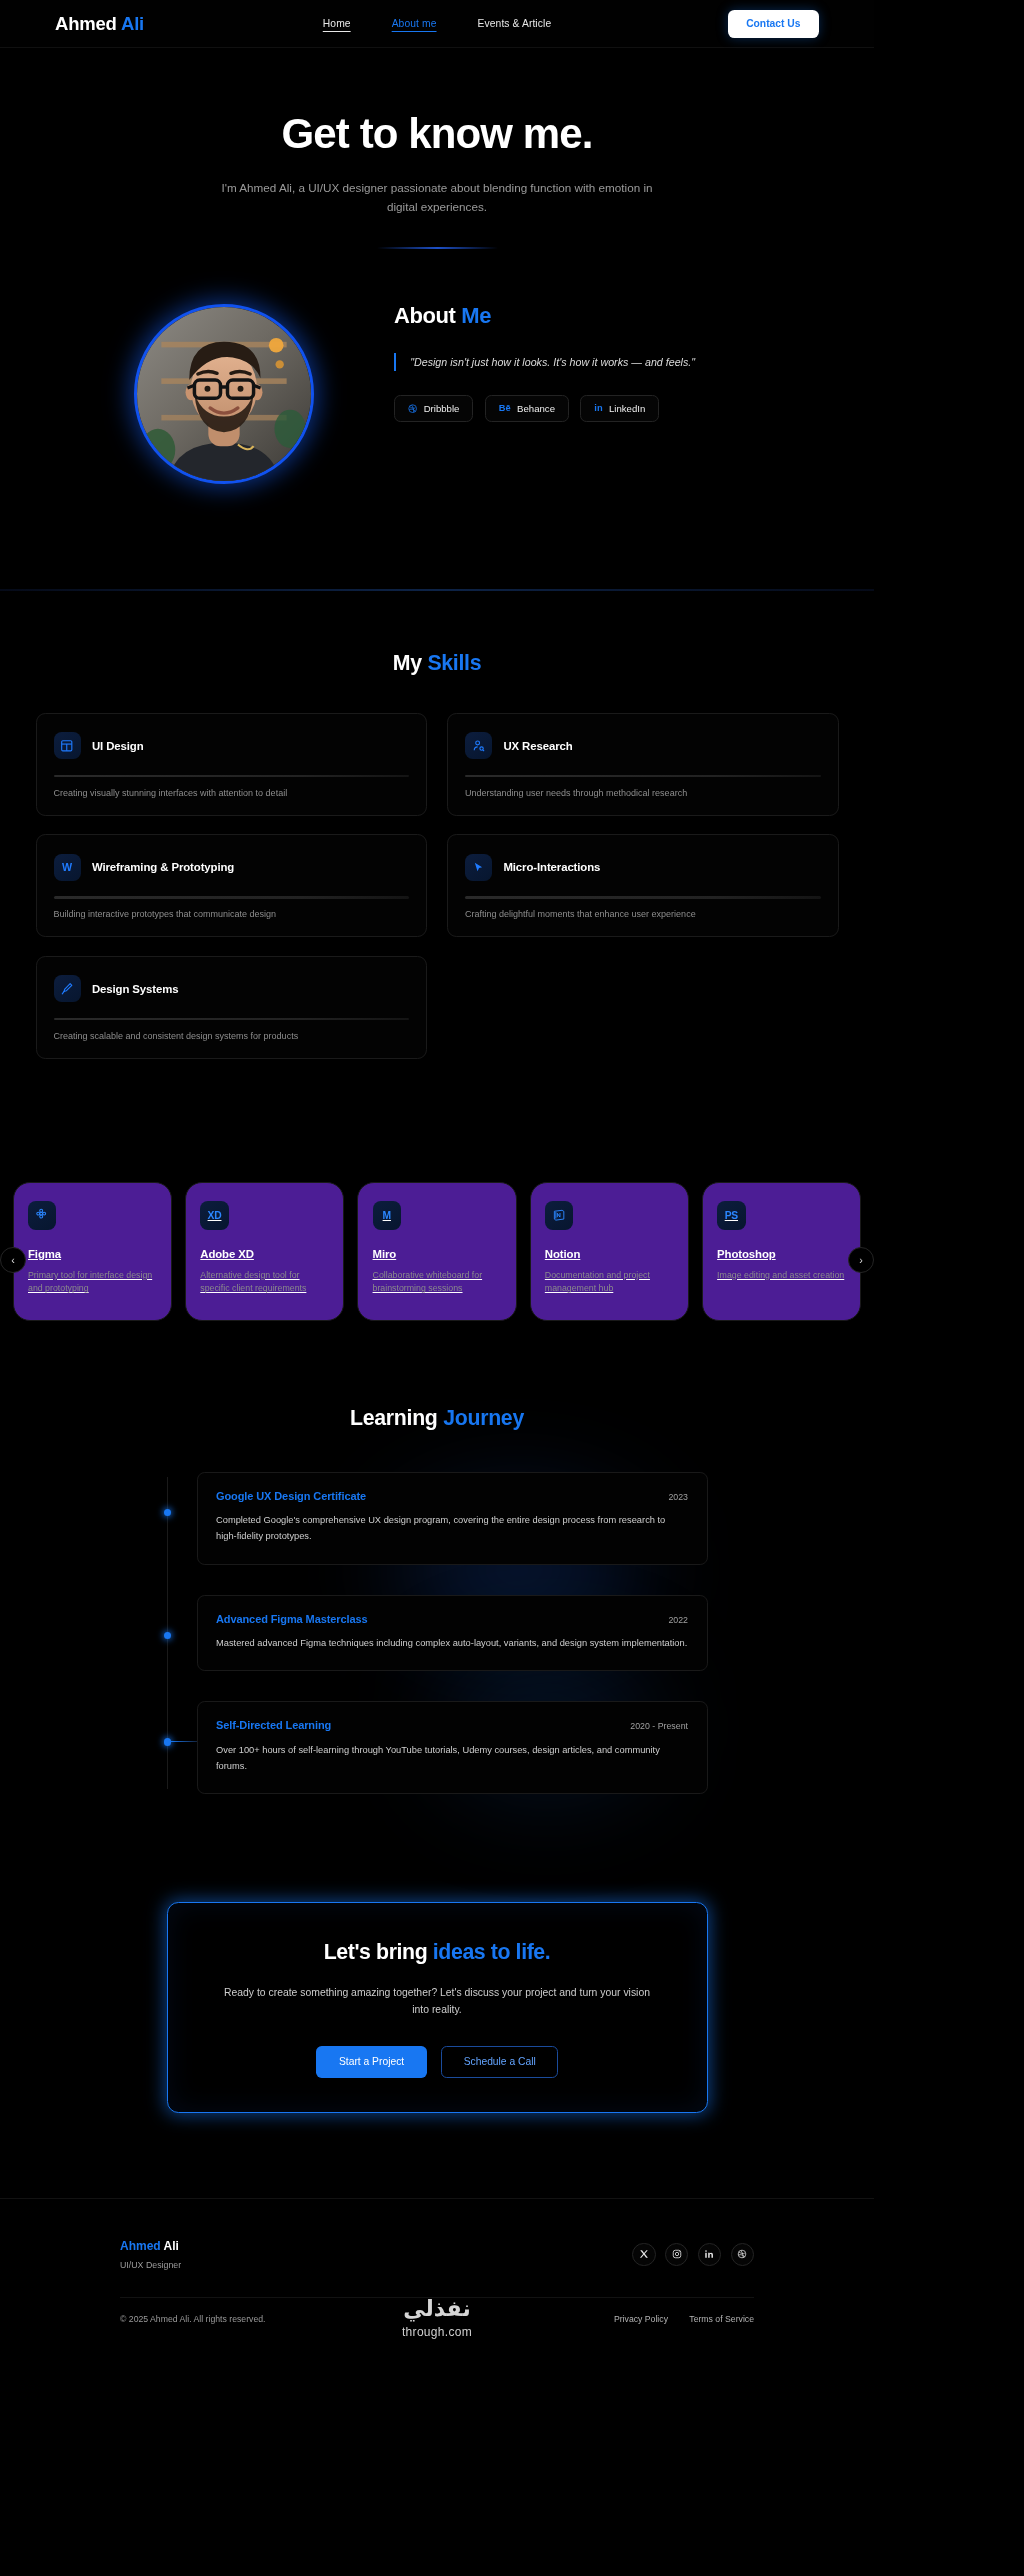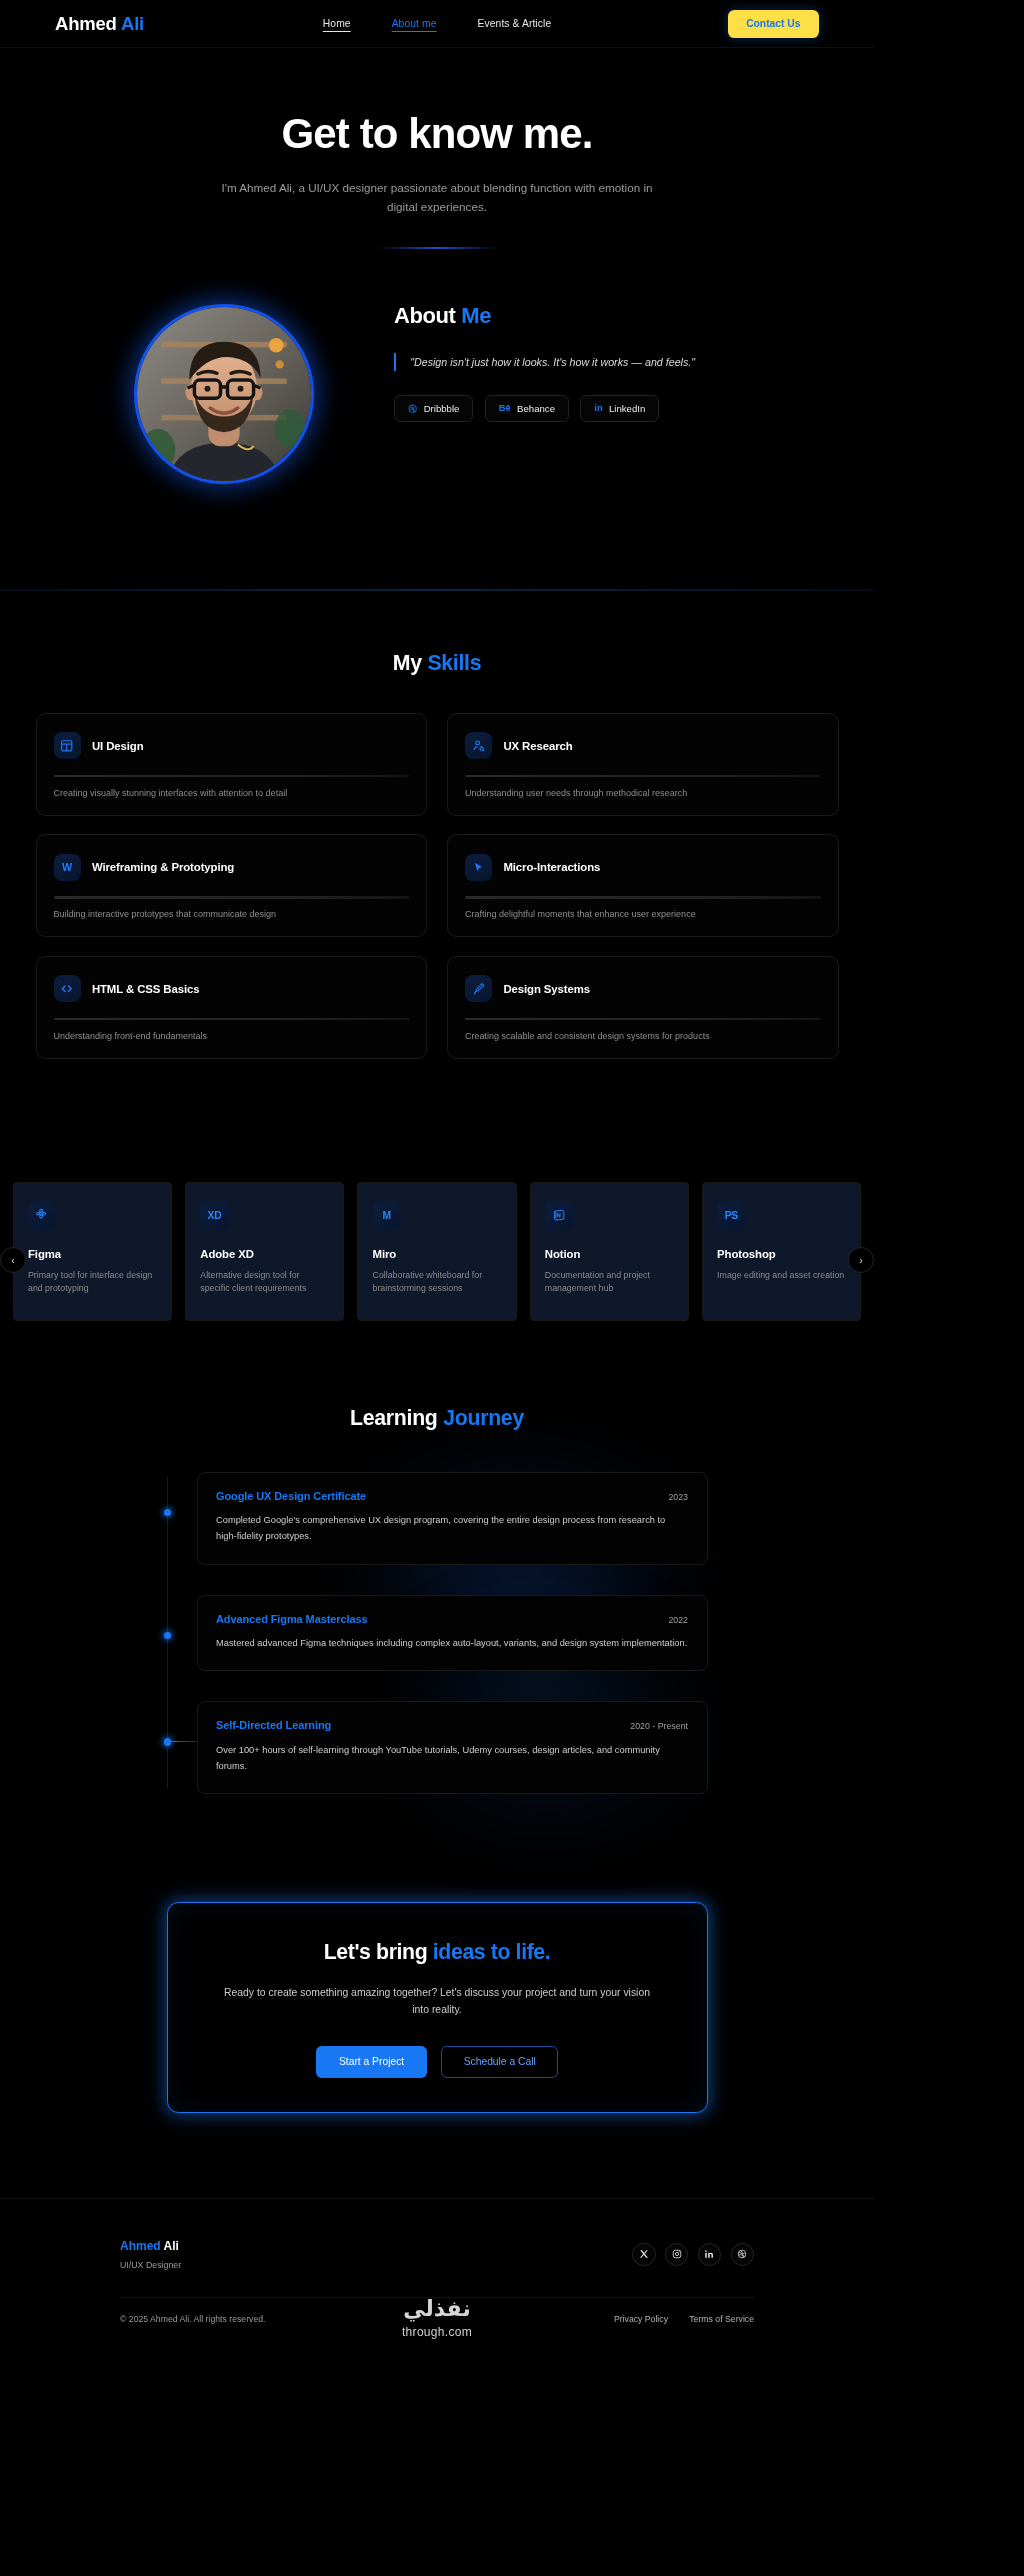--- a/index.html
+++ b/index.html
@@ -46,21 +46,21 @@
     color: #e8e8e8;
     text-decoration: none;
     letter-spacing: 0.1px;
   }
   .nav-links a.underline { text-decoration: underline; text-underline-offset: 3.6px; }
   .nav-links a.active { color: #1877F2; text-decoration: underline; text-underline-offset: 3.6px; }
   .nav-cta {
     margin-left: auto;
     position: relative;
     z-index: 2;
-    background: #fde047;
+    background: #ffffff;
     color: #1877F2;
     font-size: 10.3px;
     font-weight: 700;
     border: none;
     border-radius: 6.4px;
     padding: 8.5px 18.5px;
     cursor: pointer;
     box-shadow: 0 0 11.4px rgba(24,119,242,0.35);
     font-family: inherit;
   }
@@ -216,24 +216,25 @@
     margin: 39px auto 0;
     width: 854px;
     position: relative;
     display: flex;
     gap: 13px;
     padding: 0 2.8px;
   }
   .tool-card {
     flex: 1 1 0;
     border: 0.7px solid #191919;
-    border-radius: 4px;
-    background: #0f172a;
+    border-radius: 17px;
+    background: #4c1d95;
     padding: 18.5px 14.2px 17px;
     min-height: 139px;
+    text-decoration: underline;
   }
   .tool-icon {
     width: 28.5px; height: 28.5px;
     border-radius: 7.8px;
     background: linear-gradient(145deg, #0c1d3d 0%, #07162f 100%);
     display: flex; align-items: center; justify-content: center;
     color: #1f7bff;
     margin-bottom: 18.5px;
   }
   .tool-icon .letter { font-size: 10.3px; font-weight: 700; color: #2b86ff; letter-spacing: -0.2px; }
@@ -556,33 +557,20 @@
             <svg viewBox="0 0 24 24" fill="currentColor">
                 <path d="M5 3l13 8-5.5 1.3L9.8 18z"></path>
               </svg>
           </div>
           <div class="skill-name">Micro-Interactions</div>
         </div>
         <div class="skill-bar"></div>
         <div class="skill-desc">Crafting delightful moments that enhance user experience</div>
       </div>
 
-      <div class="skill-card">
-        <div class="skill-head">
-          <div class="skill-icon">
-            <svg viewBox="0 0 24 24" fill="none" stroke="currentColor" stroke-width="2.2" stroke-linecap="round" stroke-linejoin="round">
-              <polyline points="9,7 4,12 9,17"></polyline>
-                <polyline points="15,7 20,12 15,17"></polyline>
-            </svg>
-          </div>
-          <div class="skill-name">HTML &amp; CSS Basics</div>
-        </div>
-        <div class="skill-bar"></div>
-        <div class="skill-desc">Understanding front-end fundamentals</div>
-      </div>
 
       <div class="skill-card">
         <div class="skill-head">
           <div class="skill-icon">
             <svg viewBox="0 0 24 24" fill="none" stroke="currentColor" stroke-width="2" stroke-linecap="round" stroke-linejoin="round">
               <path d="M18 3l3 3-9.5 9.5L7 17l1.5-4.5z"></path>
                 <path d="M7 17l-3 4"></path>
             </svg>
           </div>
           <div class="skill-name">Design Systems</div>

